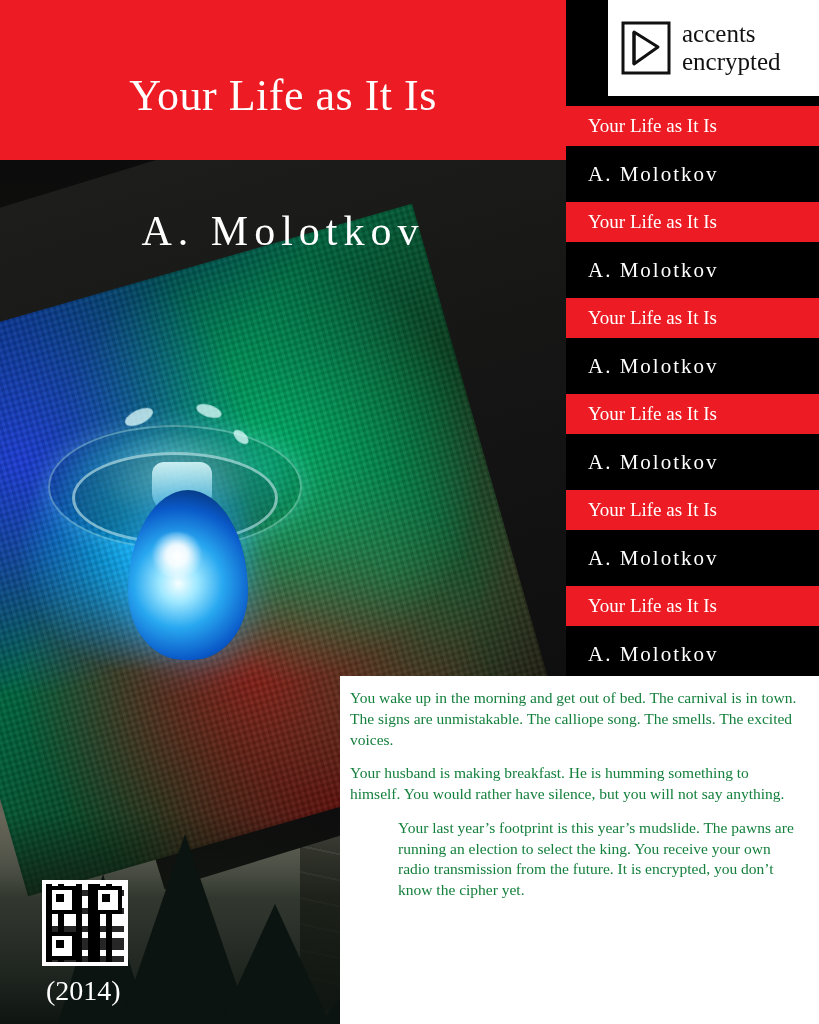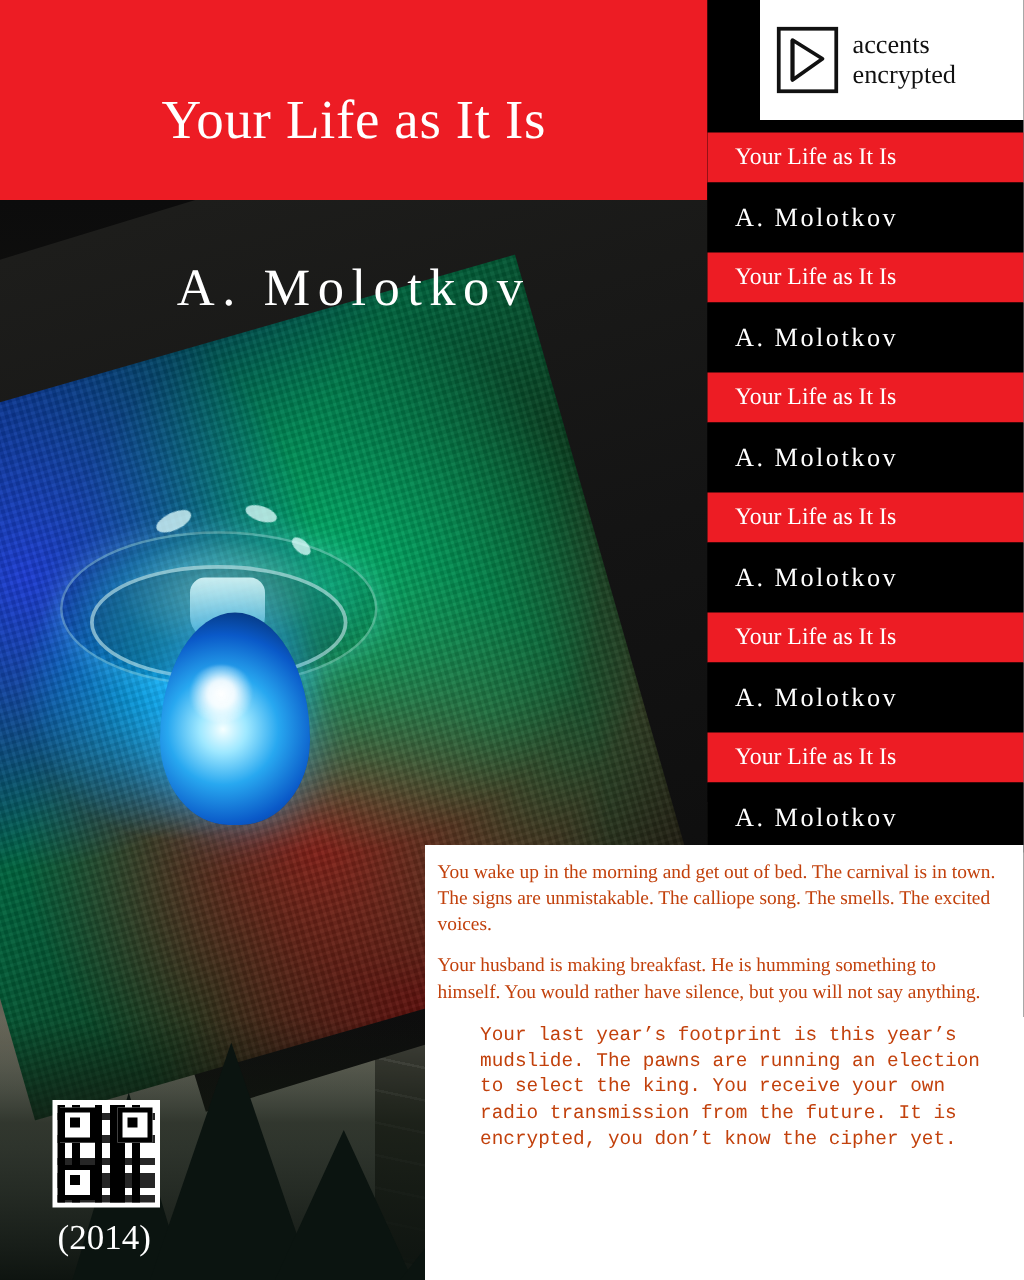--- a/index.html
+++ b/index.html
@@ -281,21 +281,21 @@
     box-sizing: border-box;
   }
   .publisher-mark {
     width: 52px;
     height: 56px;
     flex: 0 0 52px;
     margin-right: 10px;
   }
   .publisher-name {
     color: #111111;
-    font-size: 21px;
+    font-size: 25px;
     line-height: 1.12;
     font-family: "Liberation Serif", serif;
   }
 
   
   .strips {
     position: absolute;
     left: 566px;
     top: 106px;
     width: 253px;
@@ -336,29 +336,28 @@
     left: 340px;
     top: 676px;
     width: 479px;
     height: 348px;
     background: #ffffff;
     box-sizing: border-box;
     padding: 12px 20px 8px 10px;
   }
   .textpanel p {
     margin: 0 0 13px 0;
-    color: #c2410c;
+    color: #15803d;
     font-size: 15.5px;
     line-height: 1.34;
     font-family: "Liberation Serif", serif;
     text-align: left;
   }
   .textpanel p.indent {
-    margin-left: 34px;
-    font-family: Liberation Mono, monospace;
+    margin-left: 48px;
   }
 </style>
 </head>
 <body>
 
 <div class="page">
 
   <div class="cover">
     <div class="cover-red-band"></div>
 

